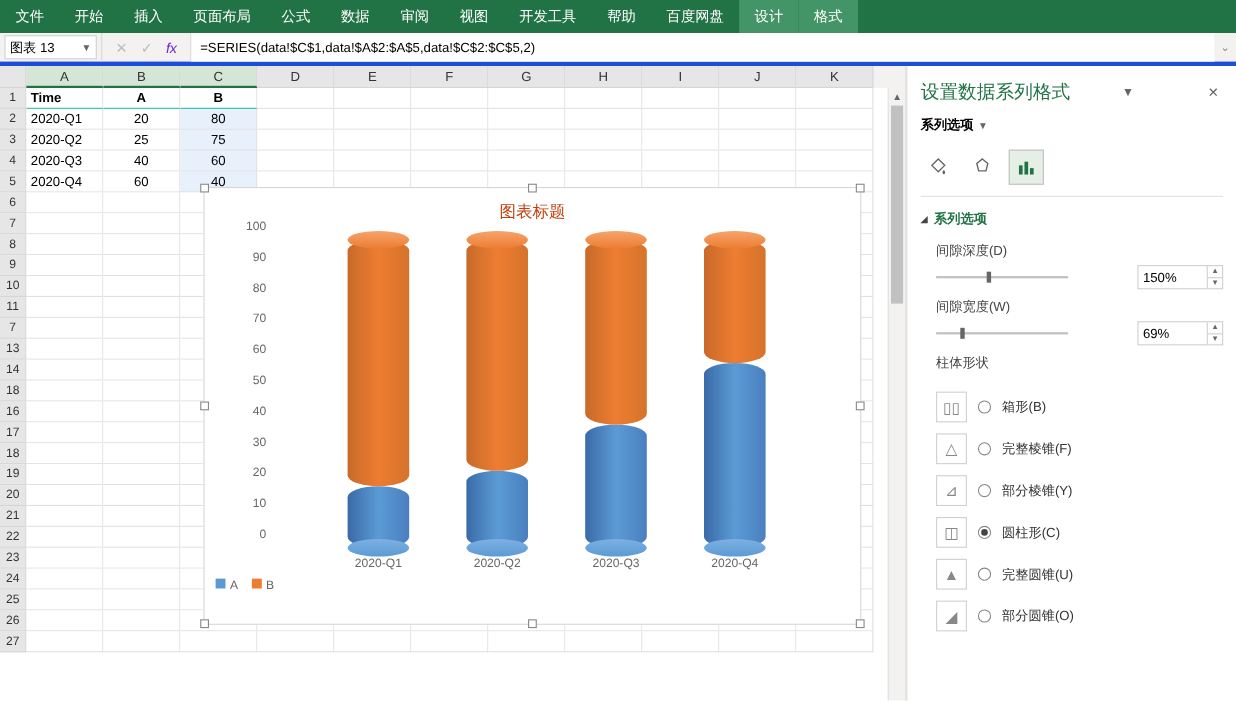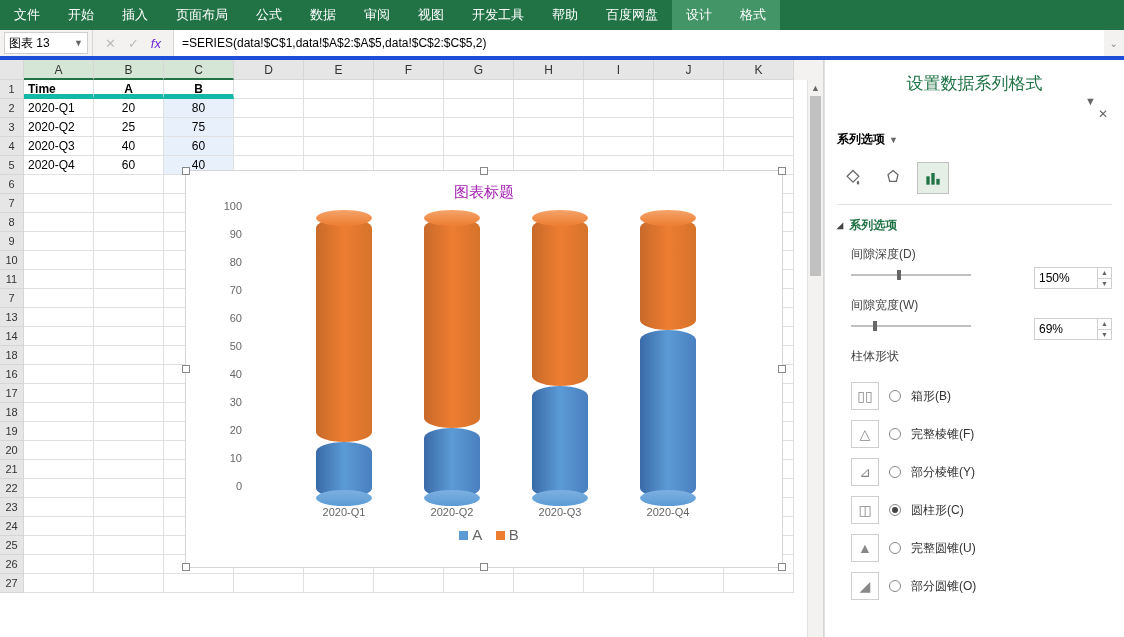--- a/index.html
+++ b/index.html
@@ -28,61 +28,61 @@
 
 .col-headers { display:flex; height:20px; background:#f3f2f1; }
 .corner-cell { width:24px; border-right:1px solid #d6d6d6; border-bottom:1px solid #d6d6d6; background:#e6e6e6; }
 .col-header { width:70px; text-align:center; border-right:1px solid #d6d6d6; border-bottom:1px solid #d6d6d6; font-size:12px; line-height:20px; color:#333; background:#e6e6e6; }
 .col-header.sel { background:#d6e6d6; border-bottom:2px solid #217346; }
 .rows { }
 .row { display:flex; height:19px; }
 .row-header { width:24px; text-align:center; border-right:1px solid #d6d6d6; border-bottom:1px solid #d6d6d6; font-size:11px; line-height:19px; background:#e6e6e6; color:#333; }
 .cell { width:70px; border-right:1px solid #e0e0e0; border-bottom:1px solid #e0e0e0; font-size:12px; line-height:19px; padding:0 4px; text-align:center; background:#fff; }
 .cell.left { text-align:left; }
-.cell.hdr { font-weight:bold; border-bottom:5px solid #14b8a6; }
+.cell.hdr { font-weight:bold; border-bottom:1px solid #14b8a6; }
 .cell.sel-fill { background:#e8f0fc; }
 
 
 .chart-container { position:absolute; left:185px; top:110px; width:598px; height:398px; border:1px solid #d6d6d6; background:#fff; }
 .chart-handle { position:absolute; width:8px; height:8px; border:1px solid #888; background:#fff; }
 .h-tl{top:-4px;left:-4px;} .h-tr{top:-4px;right:-4px;} .h-bl{bottom:-4px;left:-4px;} .h-br{bottom:-4px;right:-4px;}
 .h-t{top:-4px;left:50%;margin-left:-4px;} .h-b{bottom:-4px;left:50%;margin-left:-4px;}
 .h-l{left:-4px;top:50%;margin-top:-4px;} .h-r{right:-4px;top:50%;margin-top:-4px;}
 
-.chart-title { text-align:center; font-size:15px; color:#a21caf; padding:12px 0 6px; }
+.chart-title { text-align:center; font-size:15px; color:#c2410c; padding:12px 0 6px; }
 .chart-plot { position:relative; height:310px; margin:0 30px; }
 .y-axis { position:absolute; left:0; top:10px; bottom:20px; width:30px; }
 .y-tick { position:absolute; right:4px; font-size:11px; color:#666; transform:translateY(-50%); }
 .plot-area { position:absolute; left:40px; right:10px; top:10px; bottom:20px; }
 .bar-group { position:absolute; bottom:0; width:56px; }
 .cyl { position:absolute; width:56px; bottom:0; }
 .cyl-body { width:100%; border-radius:50% / 10px; }
 .cyl-a { background: linear-gradient(90deg, #3a6aa8, #5b9bd5, #4a7fbf); }
 .cyl-b { background: linear-gradient(90deg, #c86a2a, #ed7d31, #d6732b); }
 .cyl-top { position:absolute; width:56px; height:16px; border-radius:50%; top:-8px; }
 .cyl-top-a { background: linear-gradient(180deg, #7db0e0, #5b9bd5); }
 .cyl-top-b { background: linear-gradient(180deg, #f5a36b, #ed7d31); }
 .x-label { position:absolute; bottom:-20px; width:100px; text-align:center; font-size:11px; color:#666; left:-22px; }
-.legend { text-align:center; font-size:15px; color:#666; padding-top:8px; }
+.legend { font-size:11px; color:#666; padding-top:8px; }
 .legend-sw { display:inline-block; width:9px; height:9px; margin:0 4px 0 10px; }
 
 
-.panel-title { color:#217346; font-size:17px; font-weight:normal; padding:4px 0 8px; display:flex; align-items:center;flex-direction:column; }
+.panel-title { color:#217346; font-size:17px; font-weight:normal; padding:4px 0 8px; display:flex; align-items:center; }
 .panel-close { margin-left:auto; color:#666; cursor:pointer; padding:0 4px; font-size:12px; }
 .panel-arrow { margin-left:auto; margin-right:16px; color:#666; font-size:11px; }
 .panel-sub { font-size:12px; padding:2px 0 8px; display:flex; align-items:center; gap:4px; font-weight:bold; }
 .panel-sub .dd{font-size:9px;color:#666;}
 .panel-icons { display:flex; gap:8px; padding:6px 0 10px; border-bottom:1px solid #e1e1e1; margin-bottom:8px; }
 .panel-icon { width:32px; height:32px; display:flex; align-items:center; justify-content:center; cursor:pointer; }
 .panel-icon.active { border:1px solid #c0c0c0; background:#e6efe6; }
 .section-label { color:#217346; font-size:12px; font-weight:bold; padding:4px 0 8px; display:flex; align-items:center; gap:6px; }
 .section-label::before { content:"◢"; font-size:8px; color:#444; transform:rotate(0deg); }
 .field { padding:4px 0 4px 14px; }
 .field-label { font-size:12px; color:#444; padding-bottom:4px; }
-.field-row { display:flex; gap:8px; }
+.field-row { display:flex; align-items:center; gap:8px; }
 .slider { flex:0 0 120px; height:16px; position:relative; }
 .slider-track { position:absolute; top:7px; left:0; right:0; height:2px; background:#c0c0c0; }
 .slider-thumb { position:absolute; top:3px; width:4px; height:10px; background:#666; }
 .num-input { width:78px; height:22px; border:1px solid #cfcfcf; display:flex; align-items:center; padding:0 4px; font-size:12px; position:relative; margin-left:auto; }
 .num-spin { position:absolute; right:0; top:0; bottom:0; width:14px; border-left:1px solid #cfcfcf; display:flex; flex-direction:column; }
 .num-spin div { flex:1; text-align:center; font-size:7px; line-height:10px; color:#666; border-bottom:1px solid #cfcfcf; cursor:pointer; }
 .num-spin div:last-child { border-bottom:none; }
 .radio-group { padding:4px 0 4px 14px; }
 .radio-row { display:flex; align-items:center; gap:10px; padding:5px 0; }
 .radio-icon { width:28px; height:28px; border:1px solid #cfcfcf; display:flex; align-items:center; justify-content:center; font-size:14px; color:#888; }

